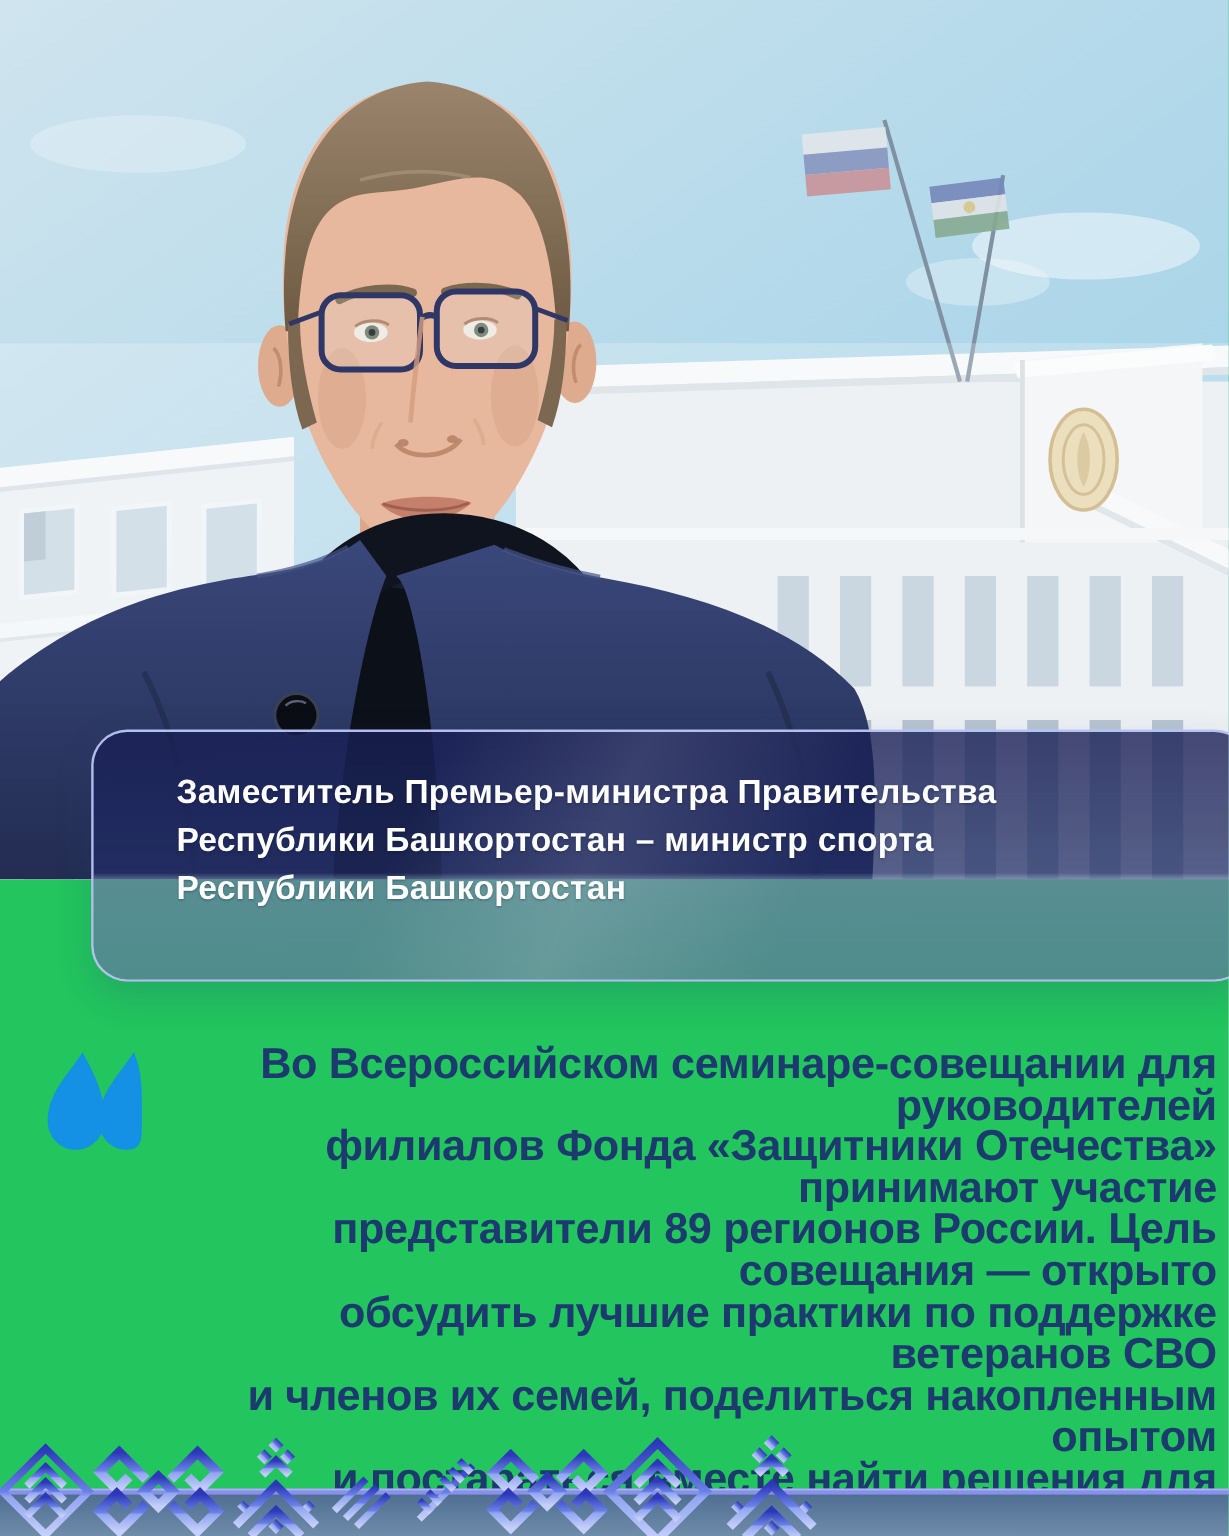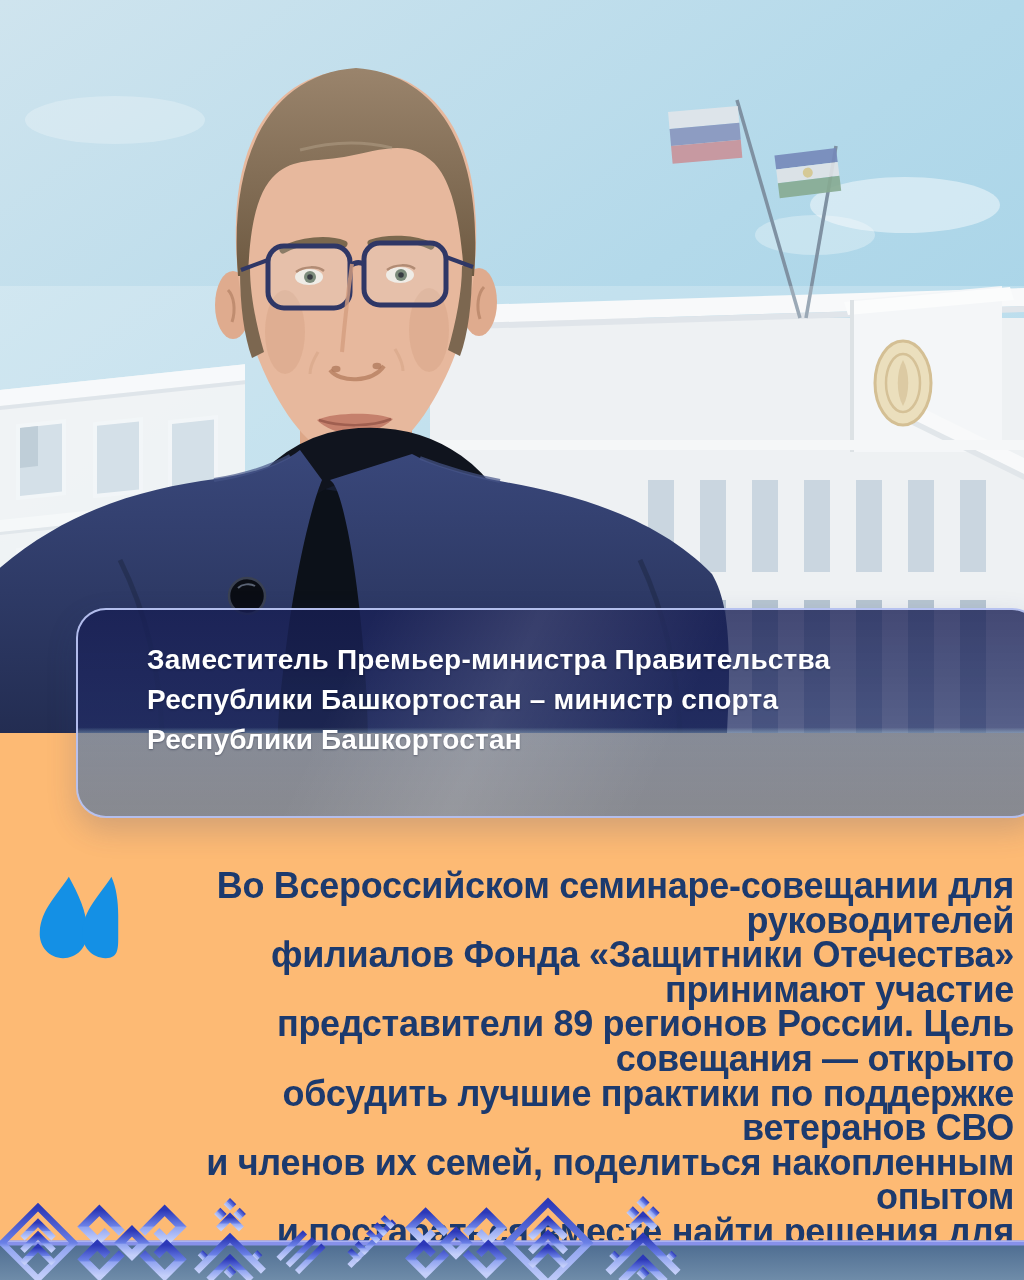--- a/index.html
+++ b/index.html
@@ -1,18 +1,18 @@
 <!DOCTYPE html>
 <html><head>
 <meta charset="utf-8">
 <style>
   html,body{margin:0;padding:0;background:#e8e8e8;}
   .stage{
     position:relative;width:1024px;height:1280px;margin:0 auto;
-    background:#fdba74;overflow:hidden;
+    background:#22c55e;overflow:hidden;
     font-family:"Liberation Sans","DejaVu Sans",sans-serif;
   }
   .photo{position:absolute;left:0;top:0;width:1024px;height:733px;}
   
   .title-card{
     position:absolute;left:76px;top:608px;width:966px;height:210px;
     box-sizing:border-box;border-radius:30px;
     border:2px solid rgba(187,197,244,0.95);
     background:linear-gradient(180deg,rgba(24,31,84,0.80) 0%,rgba(33,44,100,0.74) 57%,rgba(52,76,116,0.70) 60%,rgba(60,84,122,0.66) 100%);
     box-shadow:0 12px 30px rgba(40,60,120,0.20);

